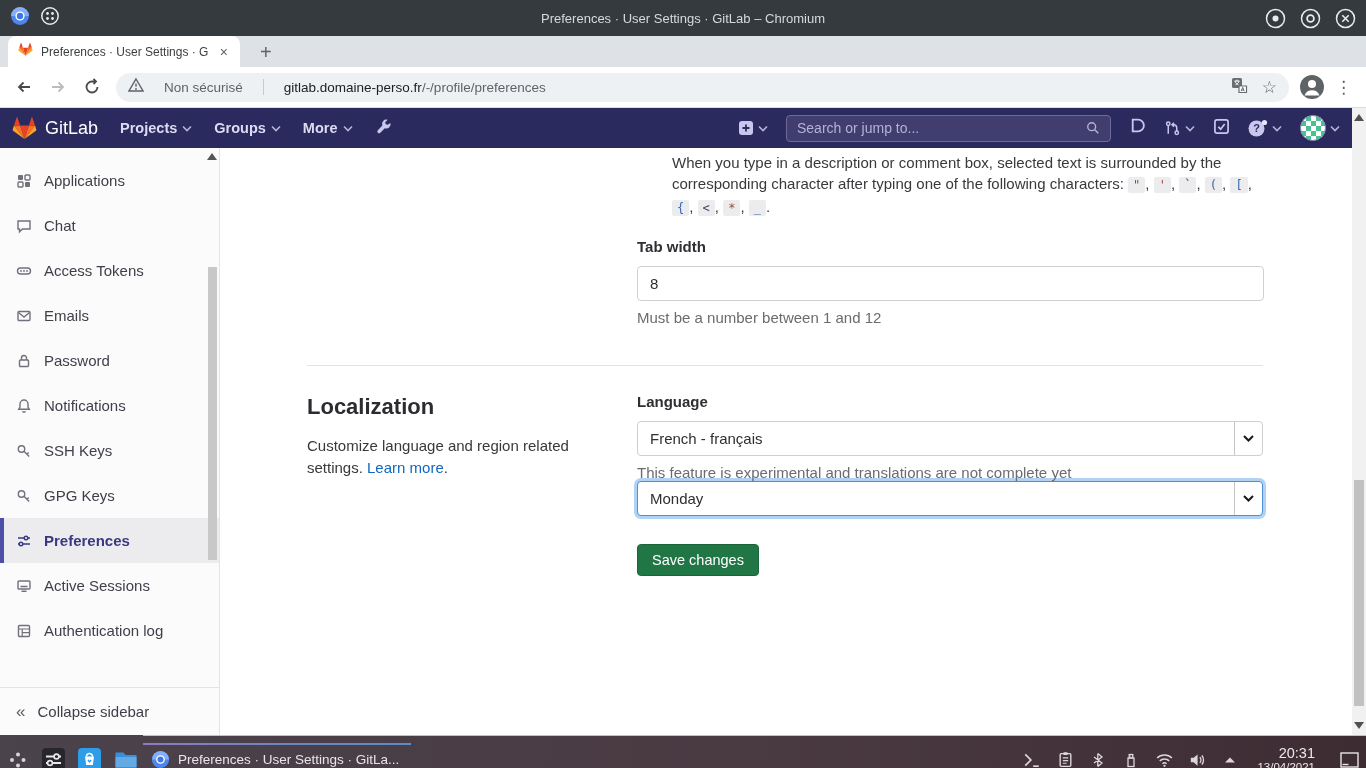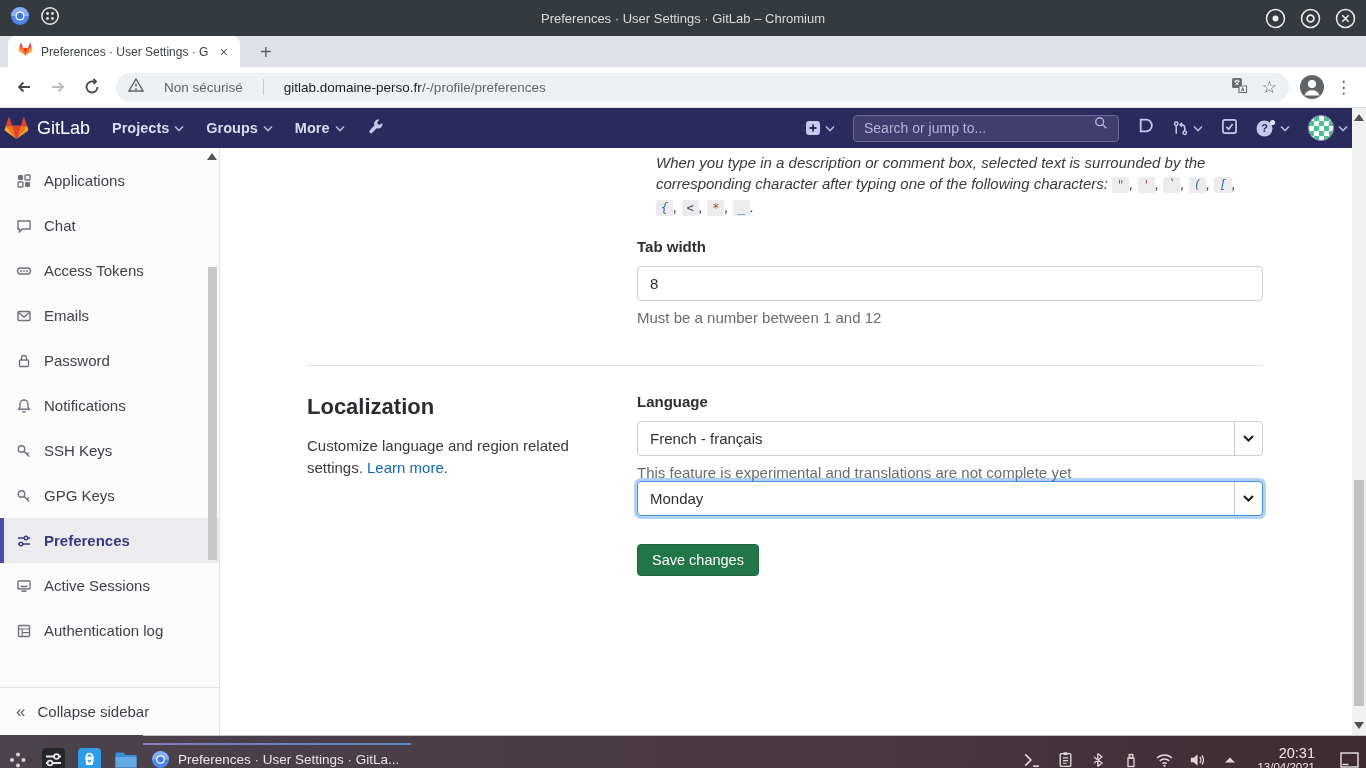--- a/index.html
+++ b/index.html
@@ -30,26 +30,26 @@
   .url { font-size:13.5px; color:#202124; flex:1; white-space:nowrap; overflow:hidden; }
   .url .path { color:#5f6368; }
   .omni-right { display:flex; align-items:center; gap:14px; }
   .star { color:#5f6368; font-size:17px; }
   .avatar-btn { width:26px; height:26px; }
   .dots { color:#5f6368; font-size:17px; letter-spacing:0; padding:0 4px; }
 
   
   .viewport { flex:1; display:flex; min-height:0; }
   .vp-main { flex:1; display:flex; flex-direction:column; min-width:0; }
-  .navbar { height:40px; background:#2a2a5e; display:flex; align-items:center; padding:0 4px; gap:22px; flex-shrink:0; }
+  .navbar { height:40px; background:#2a2a5e; display:flex; align-items:center; padding:0 12px; gap:22px; flex-shrink:0; }
   .brand { display:flex; align-items:center; gap:8px; }
   .brand-name { color:#fff; font-size:18px; font-weight:500; }
   .nav-link { color:#dddbf3; font-size:14.5px; font-weight:600; display:flex; align-items:center; gap:5px; }
   .navbar-right { margin-left:auto; display:flex; align-items:center; gap:18px; }
-  .searchbox { width:266px; height:27px; background:#413d6e; border:1px solid #6d6a99; border-radius:4px; display:flex; padding:0 10px; }
+  .searchbox { width:325px; height:27px; background:#413d6e; border:1px solid #6d6a99; border-radius:4px; display:flex; align-items:center; padding:0 10px; }
   .searchbox input { flex:1; background:transparent; border:none; outline:none; color:#c6c4e2; font-size:14px; font-family:inherit; }
   .searchbox input::placeholder { color:#b4b2d6; }
   .icon-btn { display:flex; align-items:center; gap:4px; }
   .nav-avatar { width:26px; height:26px; border-radius:50%; border:1px solid #8886b3; background-color:#fff;
     background-image:
       linear-gradient(45deg,#49c28f 25%,transparent 25%,transparent 75%,#49c28f 75%),
       linear-gradient(45deg,#49c28f 25%,#fff 25%,#fff 75%,#49c28f 75%);
     background-size:10px 10px; background-position:0 0,5px 5px; }
 
   
@@ -64,21 +64,21 @@
   .collapse { position:absolute; left:0; right:0; bottom:0; height:48px; border-top:1px solid #e3e3e8; display:flex; align-items:center; padding:0 16px; gap:12px; color:#3f3f49; font-size:15px; background:#fbfbfc; }
   .collapse-glyph { font-size:17px; color:#5b5b64; }
   .side-scroll-up { position:absolute; top:5px; right:2px; width:0; height:0; border-left:5px solid transparent; border-right:5px solid transparent; border-bottom:7px solid #555; }
   .side-thumb { position:absolute; top:119px; right:2px; width:9px; height:293px; background:#c8c8c8; }
 
   
   .content { flex:1; background:#fff; padding:4px 89px 0 87px; min-width:0; }
   .form-row { display:flex; }
   .col-left { width:310px; flex-shrink:0; }
   .col-right { flex:1; margin-left:20px; }
-  .surround-help { margin-left:19px; width:592px; font-size:15px; line-height:21px; color:#39393d;font-style:italic; }
+  .surround-help { margin-left:35px; width:592px; font-size:15px; line-height:21px; color:#39393d; }
   .codechip { font-family:"DejaVu Sans Mono",monospace; font-size:12px; background:#ececee; border-radius:2px; padding:1px 5px; }
   .ch-r { color:#a04a35; } .ch-b { color:#3468ad; } .ch-d { color:#45455e; }
   .field-label { display:block; font-size:15px; font-weight:700; color:#2f2f33; margin:19px 0 11px; }
   .text-input { width:100%; height:35px; border:1px solid #d0d0d0; border-radius:4px; font-size:15px; color:#2f2f33; padding:0 12px; font-family:inherit; outline:none; background:#fff; }
   .help-text { margin-top:8px; font-size:15px; color:#6b6b70; }
   .divider { border:none; border-top:1px solid #e3e3e3; margin:39px 0 27px; }
   .sec-title { font-size:22px; font-weight:700; color:#2c2c30; margin:1px 0 15px; }
   .sec-desc { font-size:15px; line-height:22px; color:#39393d; width:300px; }
   .link { color:#1068bf; text-decoration:none; }
   .select { width:100%; height:35px; border:1px solid #cfcfcf; border-radius:4px; background:#fff; display:flex; align-items:stretch; }

